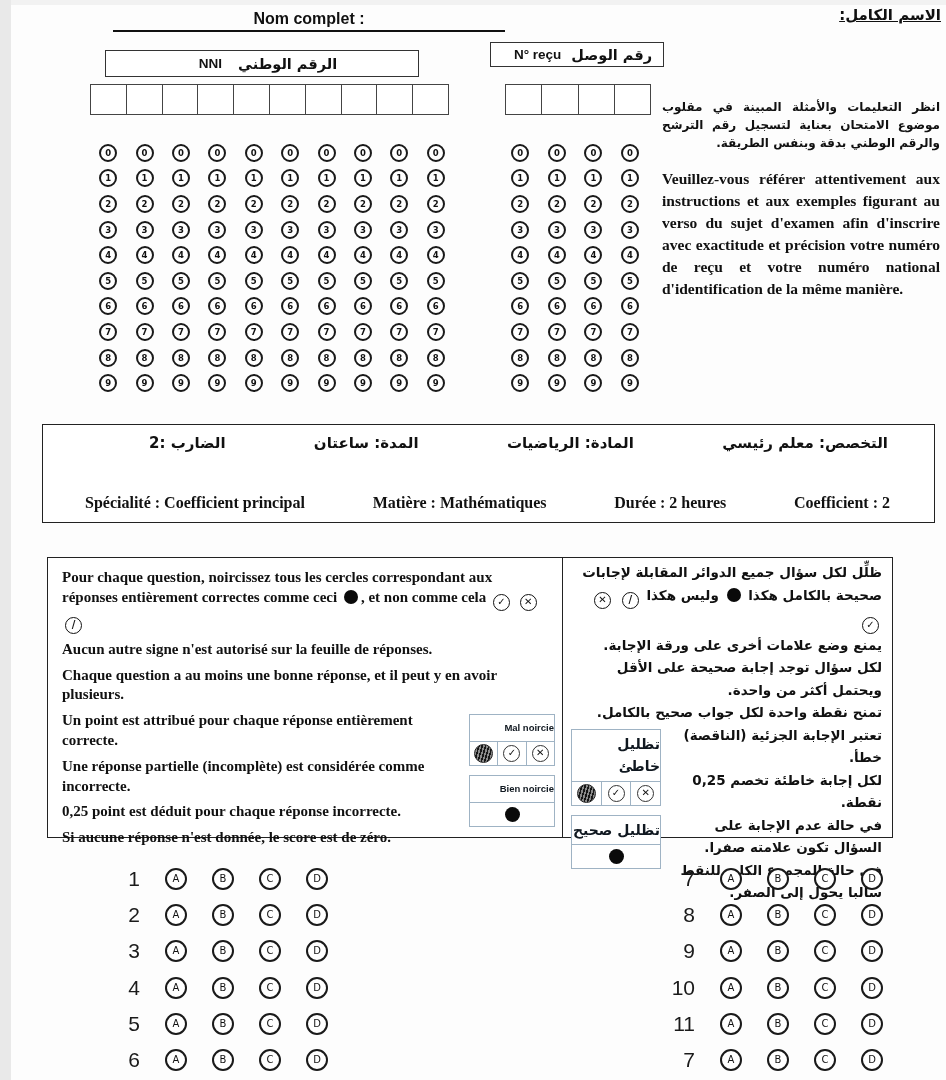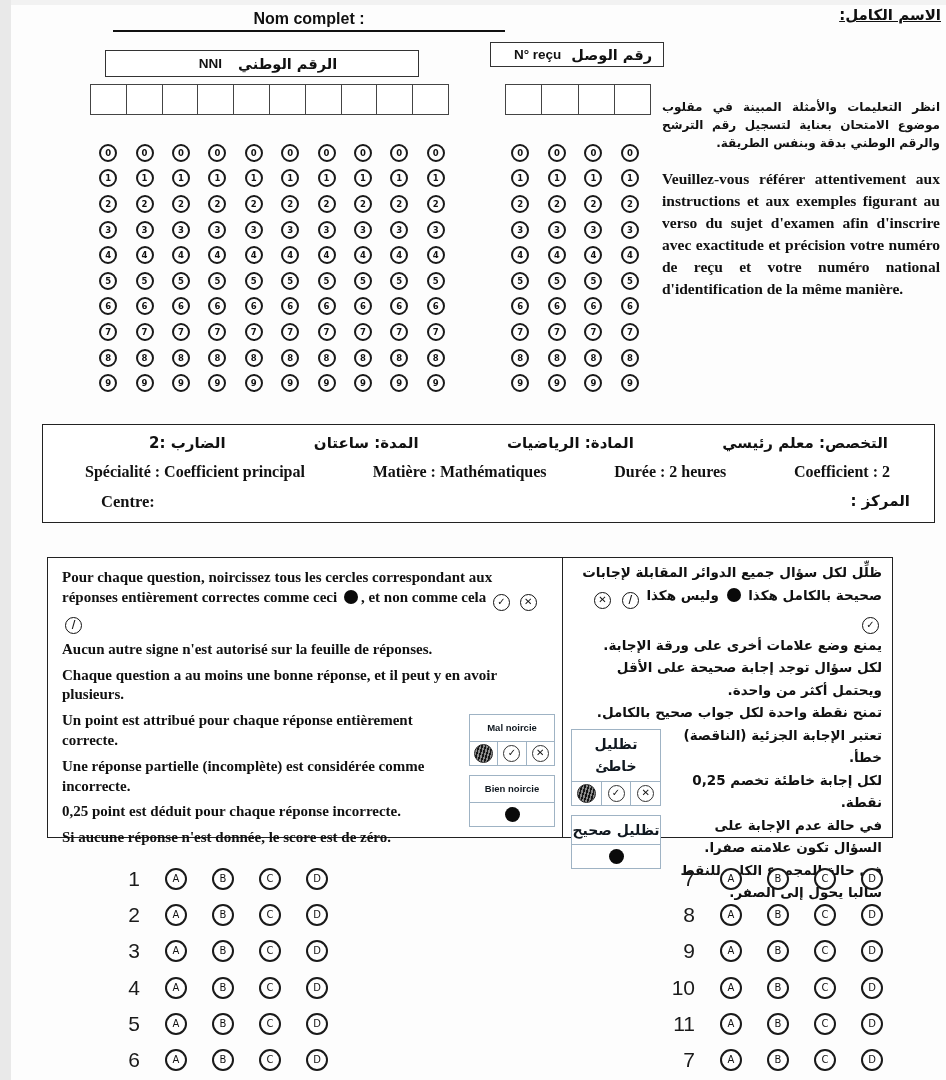--- a/index.html
+++ b/index.html
@@ -72,21 +72,21 @@
   .sym{display:inline-block;width:15px;height:15px;border:1.6px solid #111;border-radius:50%;
        text-align:center;line-height:13px;font-size:10px;font-weight:bold;
        font-family:"DejaVu Sans",sans-serif;vertical-align:-3px;margin:0 3px;background:#fff;}
   .sym-filled{display:inline-block;width:14px;height:14px;background:#0a0a0a;border-radius:50%;
               vertical-align:-2px;margin:0 3px;}
 
   
   .ex-float-fr{float:right;width:86px;margin:3px 0 2px 8px;}
   .ex-float-ar{float:left;width:90px;margin:5px 8px 2px 0;direction:ltr;}
   .ex-box{border:1.4px solid #9fb3c4;background:#fff;margin-bottom:9px;}
-  .ex-label{text-align:center;font-family:"Liberation Sans",sans-serif;font-weight:bold;
+  .ex-label{text-align:right;font-family:"Liberation Sans",sans-serif;font-weight:bold;
             font-size:9.5px;color:#101820;padding:3px 0;border-bottom:1.4px solid #9fb3c4;}
   .ex-label.ar{font-family:"DejaVu Sans",sans-serif;font-size:14px;direction:rtl;}
   .ex-row{display:flex;}
   .ex-cell{flex:1;display:flex;align-items:center;justify-content:center;height:23px;
            border-right:1.4px solid #9fb3c4;}
   .ex-cell:last-child{border-right:none;}
   .ex-sym{width:15px;height:15px;border:1.6px solid #333;border-radius:50%;text-align:center;
           line-height:13px;font-size:10px;font-weight:bold;font-family:"DejaVu Sans",sans-serif;}
   .ex-hatched{width:17px;height:17px;border:1.4px solid #222;border-radius:50%;
               background:repeating-linear-gradient(105deg,#161616 0 1.6px,#8a8a8a 1.6px 3.2px);}
@@ -301,24 +301,20 @@
       <span>التخصص: معلم رئيسي</span>
       <span>المادة: الرياضيات</span>
       <span>المدة: ساعتان</span>
       <span>الضارب :2</span>
     </div>
     <div class="info-fr">
       <span>Spécialité : Coefficient principal</span>
       <span>Matière : Mathématiques</span>
       <span>Durée : 2 heures</span>
       <span>Coefficient : 2</span>
-    </div>
-    <div class="info-centre">
-      <span class="centre-fr">Centre:</span>
-      <span class="centre-ar">المركز :</span>
     </div>
   </div>
 
   <div class="rules-box">
     <div class="rules-fr">
       <p>
         <span>Pour chaque question, noircissez tous les cercles correspondant aux réponses entièrement correctes comme ceci</span>
         <span class="sym-filled"></span><span>, et non comme cela</span>
         <span class="sym">✓</span>
         <span class="sym">✕</span>

